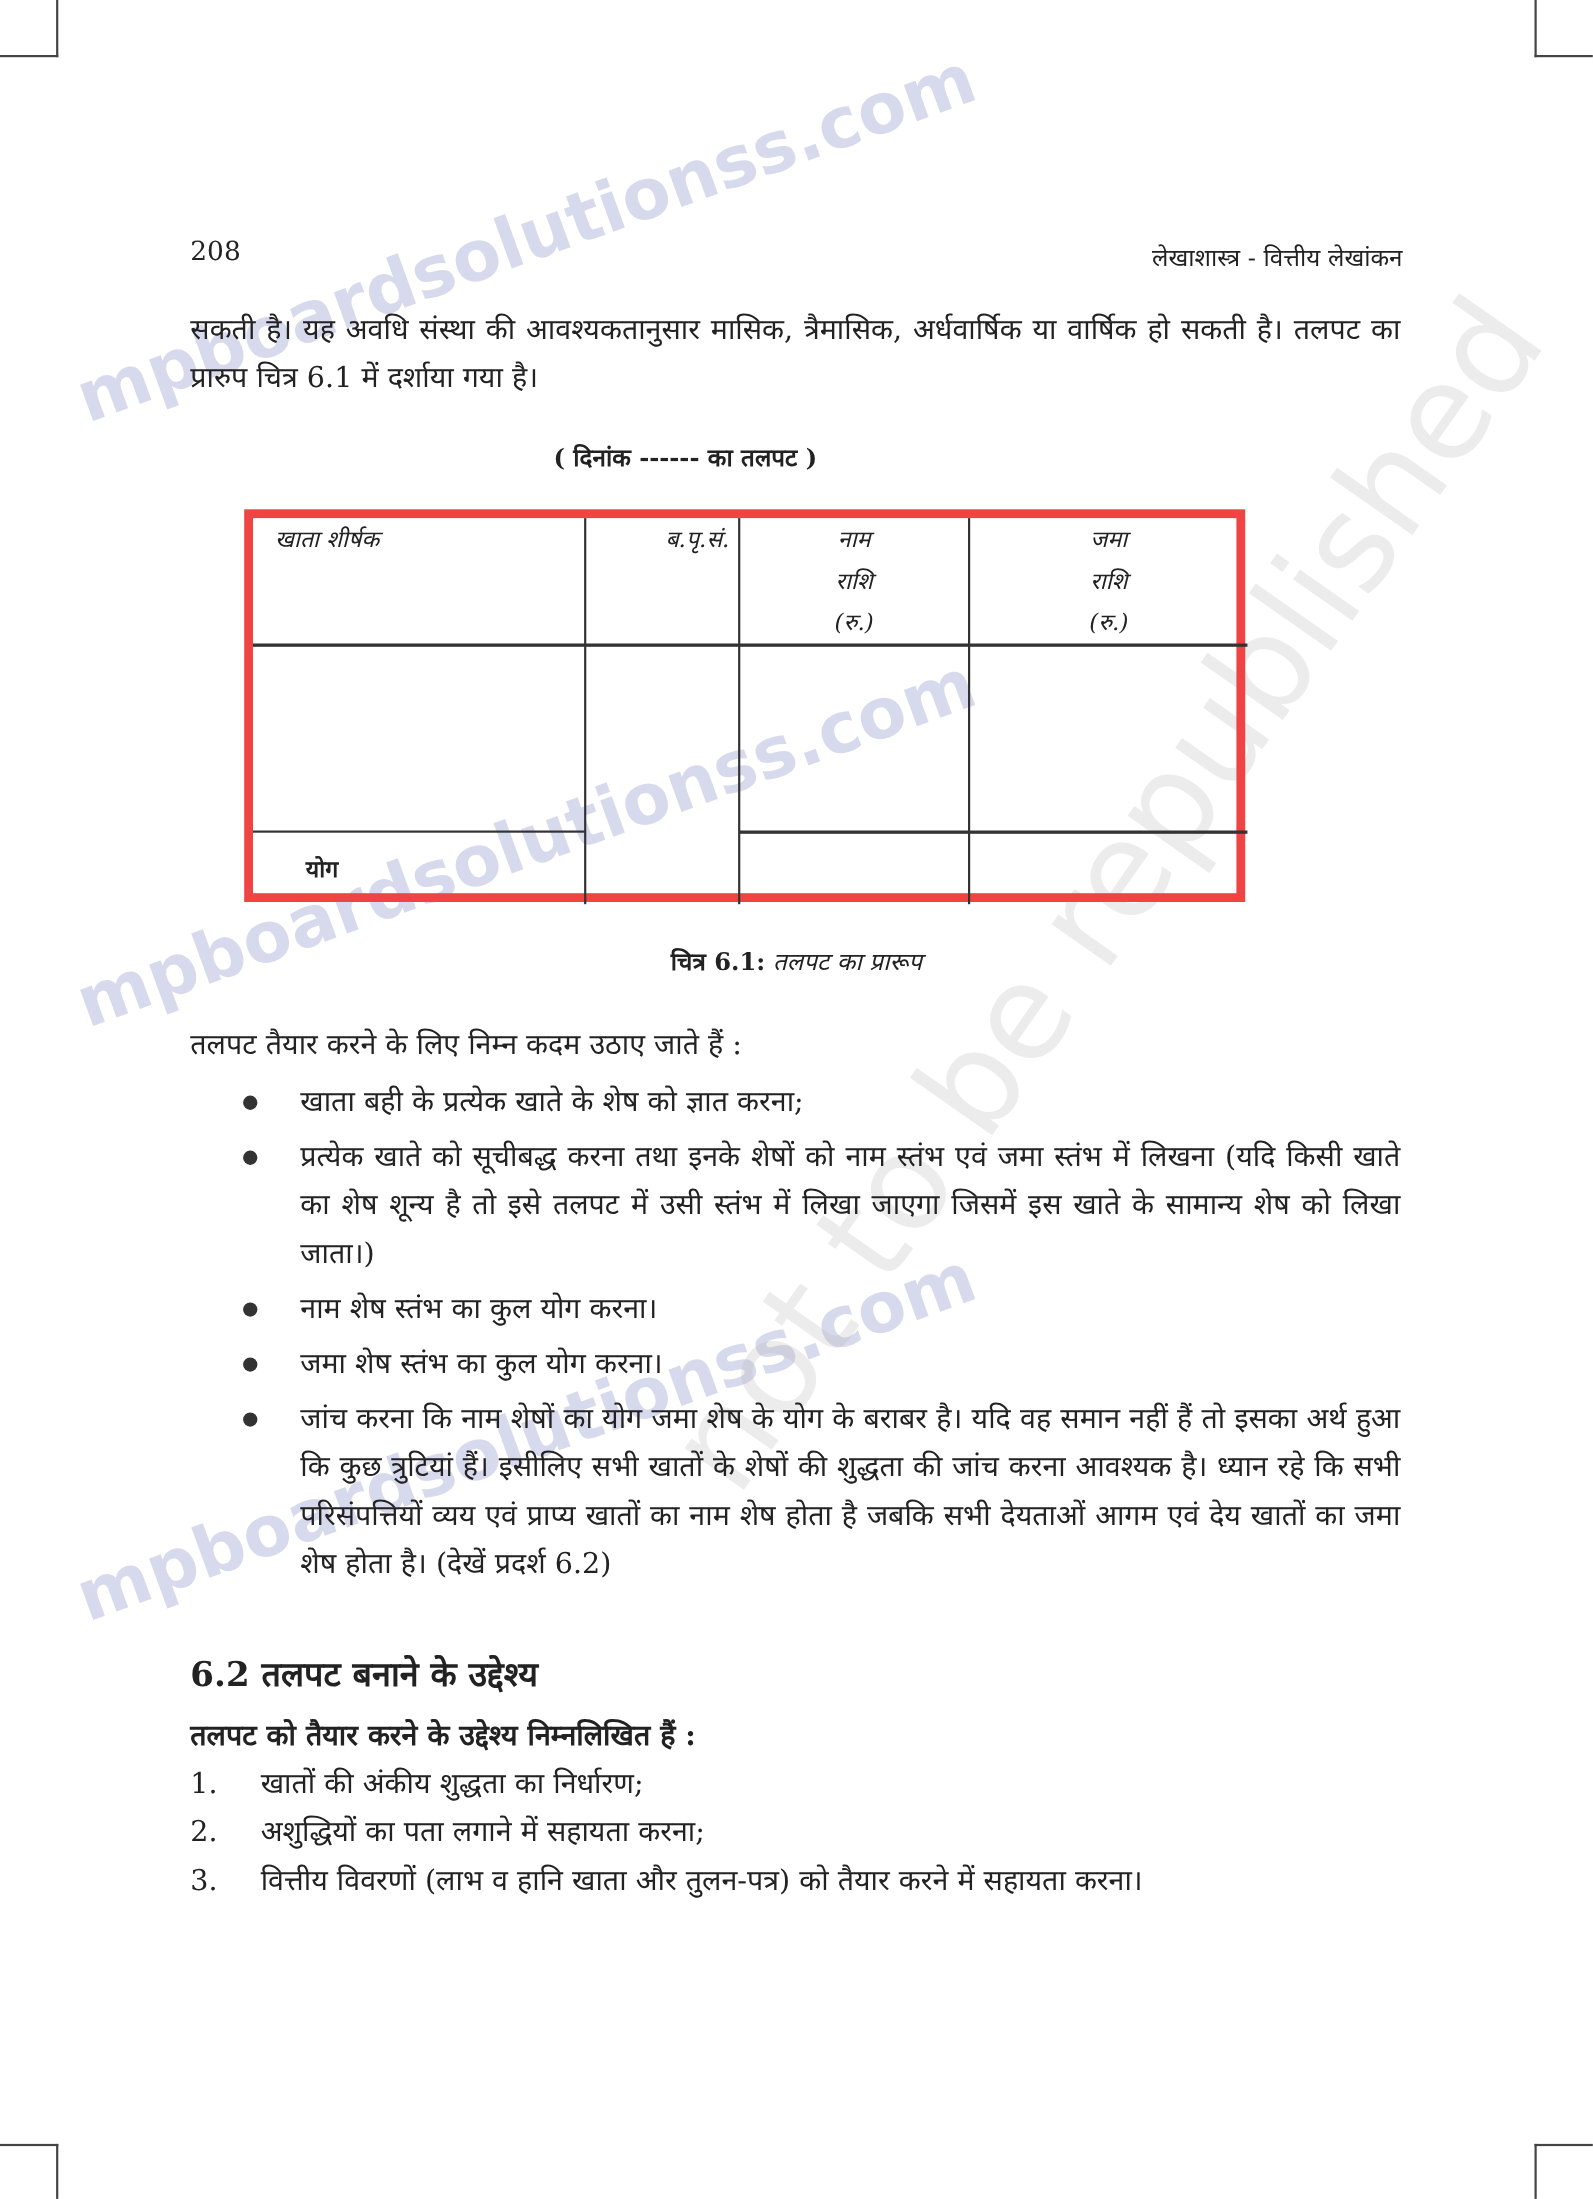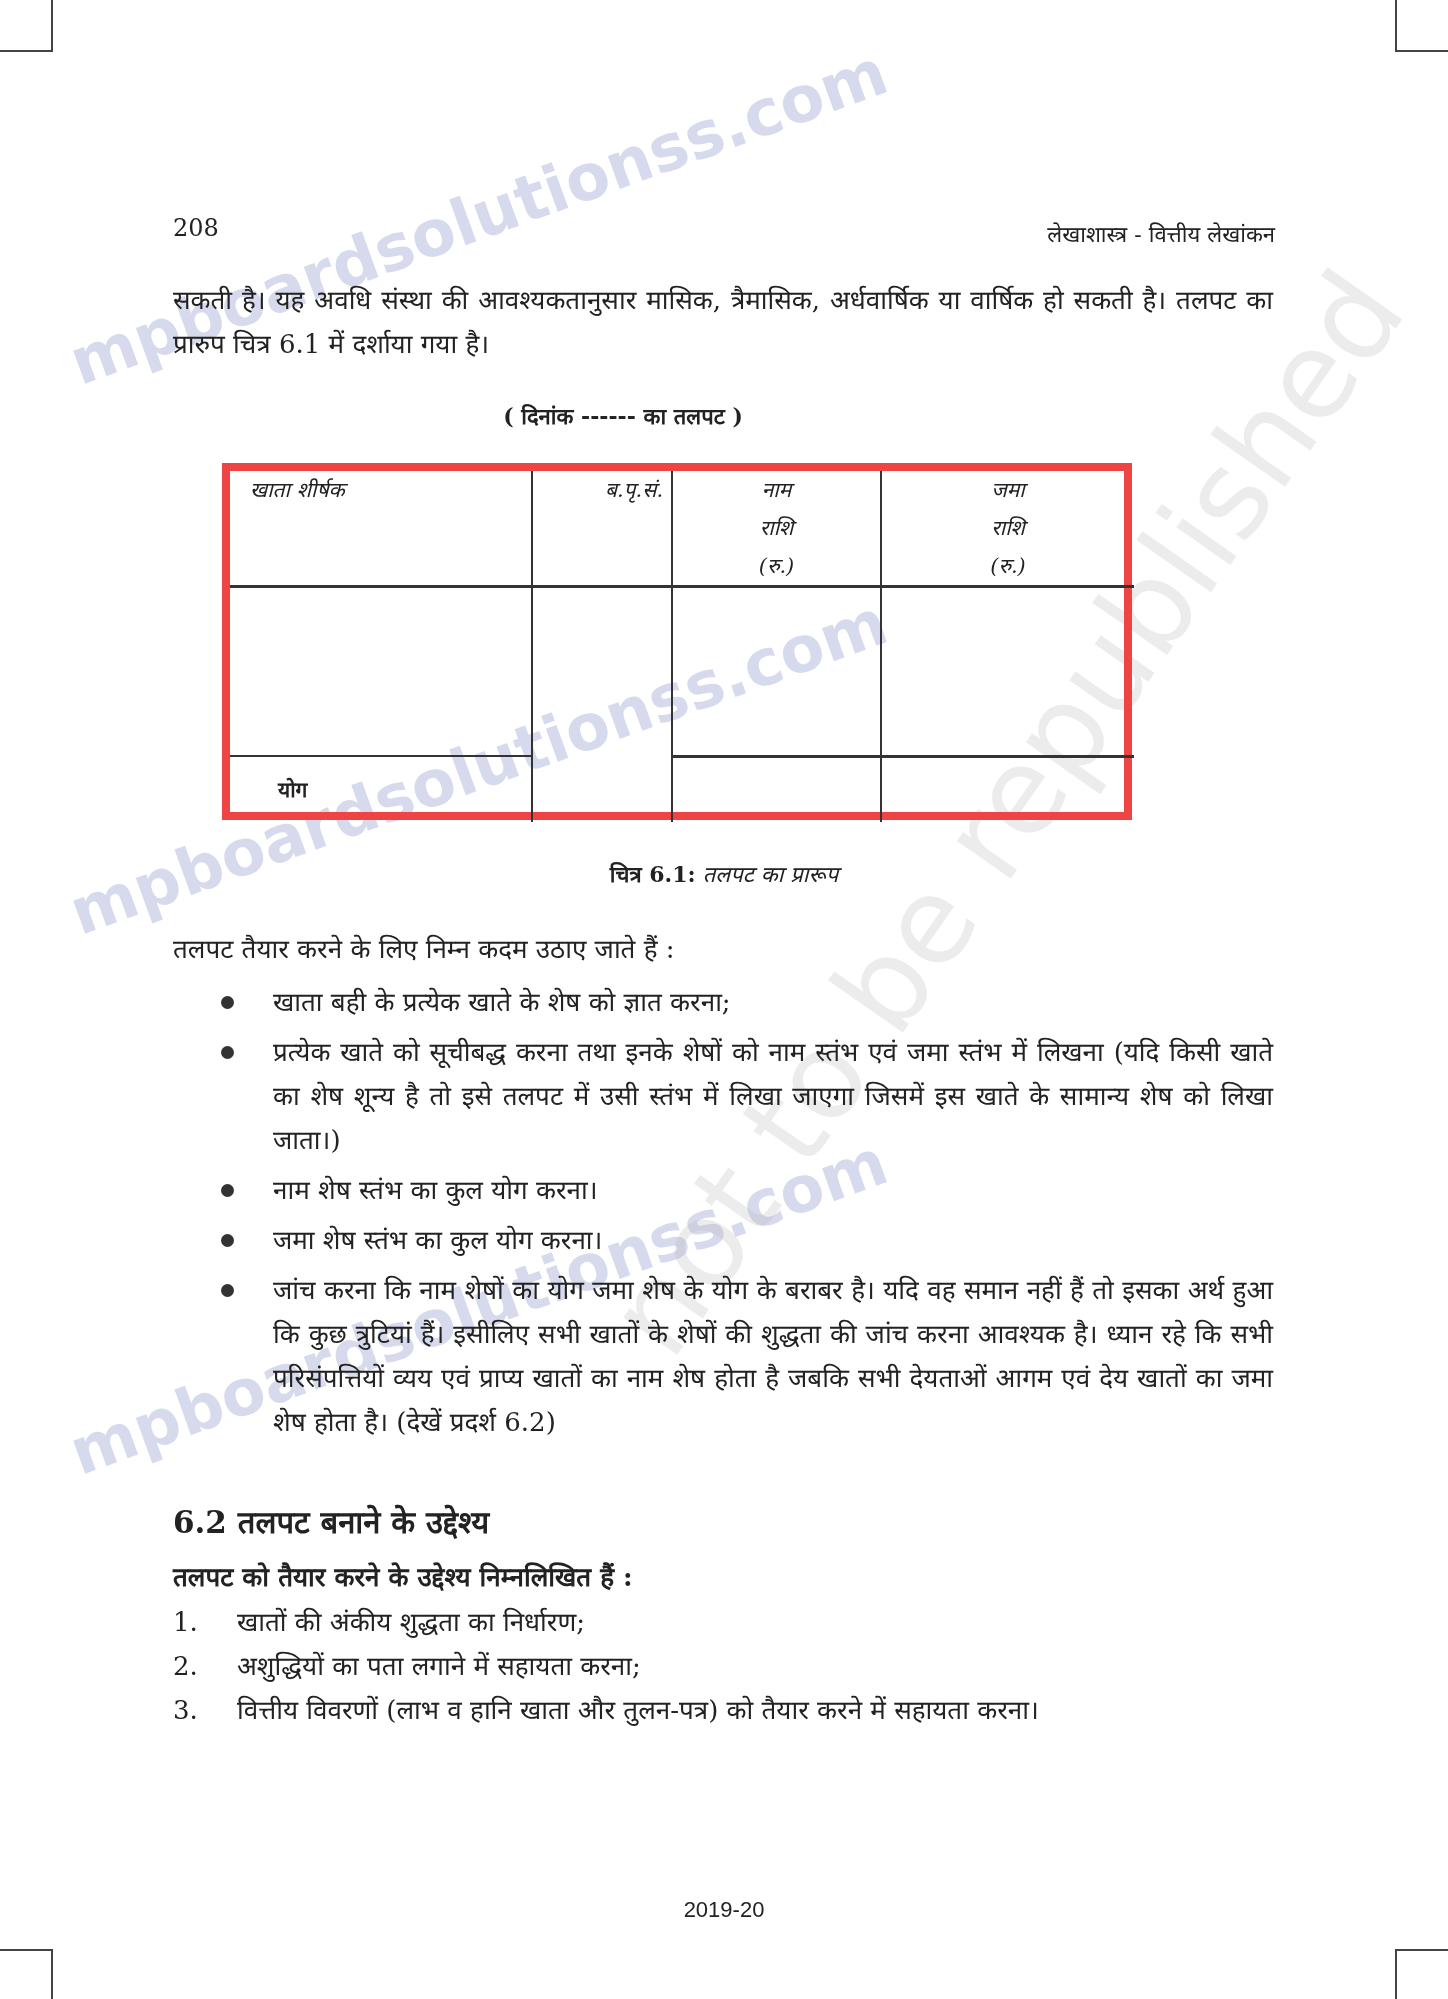--- a/index.html
+++ b/index.html
@@ -128,14 +128,13 @@
     <li>
         <span class="num">2.</span>
         <span>अशुद्धियों का पता लगाने में सहायता करना;</span>
       </li>
     <li>
         <span class="num">3.</span>
         <span>वित्तीय विवरणों (लाभ व हानि खाता और तुलन-पत्र) को तैयार करने में सहायता करना।</span>
       </li>
   </ol>
 
-  <div class="footer-year">2019-20</div>
 </div>
 
 </body></html>

